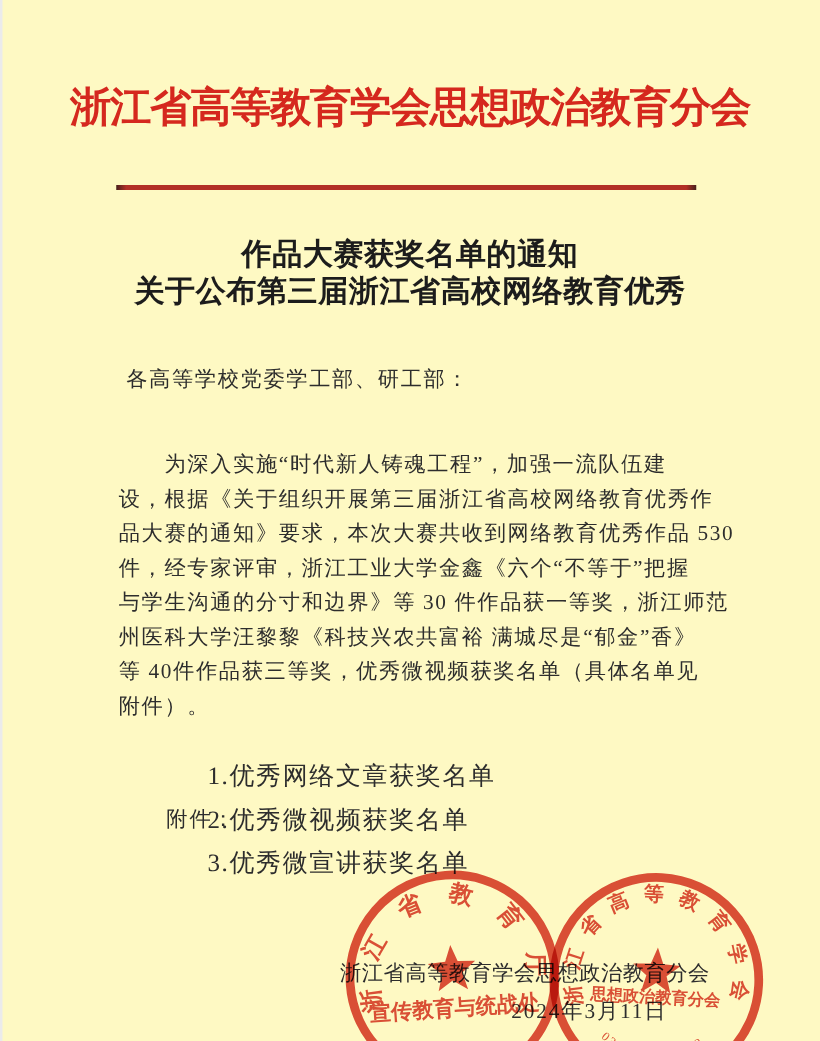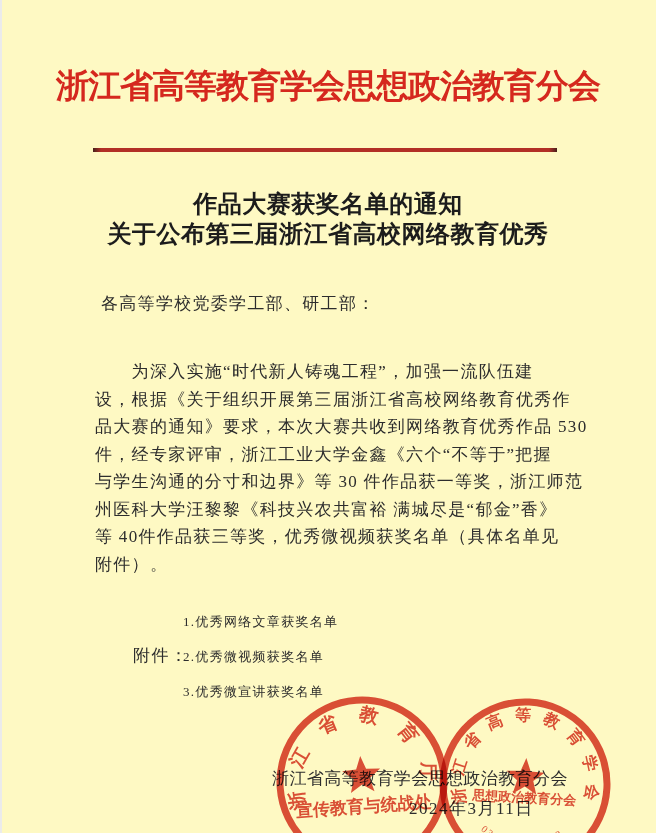--- a/index.html
+++ b/index.html
@@ -30,22 +30,22 @@
   .body-lines {
     position:absolute; left:95px; top:329px; width:490px;
     font-size:17px; color:#2d2d2d; line-height:27.5px; letter-spacing:1.3px;margin-top:29px;
   }
   .body-lines .line { white-space:nowrap; }
   .attach-label {
     position:absolute; left:133px; top:604px;
     font-size:17px; color:#2d2d2d; letter-spacing:1.5px;margin-top:40px;
   }
   .attach-items {
-    position:absolute; left:183px; top:604px;
-    font-size:13px; color:#2d2d2d; letter-spacing:1.3px; line-height:35px;
+    position:absolute; left:166px; top:604px;
+    font-size:20px; color:#2d2d2d; letter-spacing:1.3px; line-height:35px;
   }
   .attach-items .line { white-space:nowrap; }
   .sig-line1 { position:absolute; left:300px; top:736px; font-size:17px; color:#2d2d2d; letter-spacing:0.4px; white-space:nowrap; }
   .sig-line2 { position:absolute; left:272px; top:767px; font-size:17px; color:#2d2d2d; letter-spacing:0.4px; white-space:nowrap; }
   .sig-date  { position:absolute; left:395px; top:797px; font-size:17px; color:#2d2d2d; letter-spacing:1.5px; white-space:nowrap;margin-left:14px; }
   .seal {
     position:absolute; width:176px; height:176px;
     mix-blend-mode:multiply; opacity:0.88; pointer-events:none;
   }
   .seal-left  { left:274px; top:694px; transform:rotate(-4deg); }

